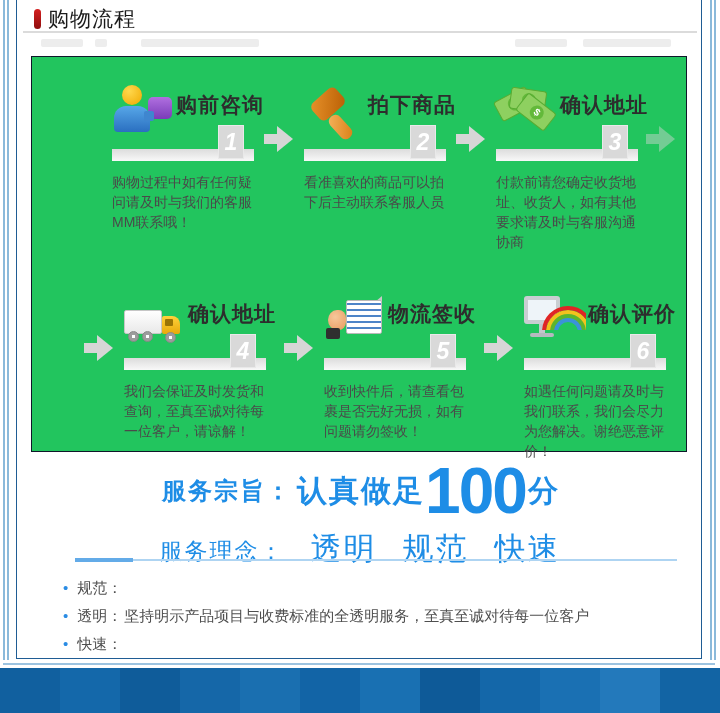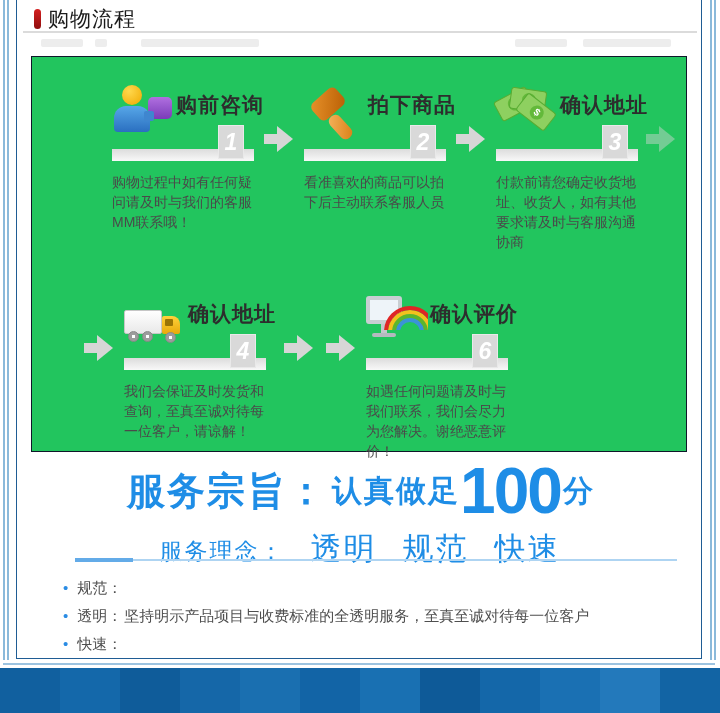--- a/index.html
+++ b/index.html
@@ -109,21 +109,21 @@
   .icon-rainbow .stand { position:absolute; left:15px; top:30px; width:6px; height:9px; background:#c2c7cb; }
   .icon-rainbow .base { position:absolute; left:6px; top:39px; width:24px; height:4px; background:#b5babf; border-radius:2px; }
   .icon-rainbow .arch { position:absolute; left:18px; top:12px; width:44px; height:24px; overflow:hidden; }
   .icon-rainbow .arch::before { content:''; position:absolute; left:0; top:0; width:44px; height:44px;
     border-radius:50%; border:4px solid #e02525;
     box-shadow: inset 0 0 0 4px #f2c21d, inset 0 0 0 8px #5cb52d, inset 0 0 0 12px #3a93d8; }
 
   
   .service { position:absolute; left:0; top:462px; width:686px; }
   .slogan { display:flex; justify-content:center; align-items:center; color:#1e8de6; }
-  .slogan .s-prefix { font-size:38px; font-weight:bold; letter-spacing:2px; }
+  .slogan .s-prefix { font-size:24px; font-weight:bold; letter-spacing:2px; }
   .slogan .s-text { font-size:30px; font-weight:bold; letter-spacing:2px; margin-left:5px; }
   .slogan .s-num { font-size:64px; font-weight:bold; letter-spacing:-2px; line-height:58px; }
   .slogan .s-suffix { font-size:30px; font-weight:bold; margin-left:2px; }
   .concept { display:flex; justify-content:center; align-items:baseline; margin-top:8px; color:#1e8de6; }
   .concept .c-label { font-size:23px; letter-spacing:2px; }
   .concept .c-word { font-size:31px; margin-left:26px; letter-spacing:2px;text-align:right; }
 
   .blue-rule { position:absolute; left:58px; top:558px; width:602px; height:4px; }
   .blue-rule .thick { position:absolute; left:0; top:0; width:58px; height:4px; background:#63abe8; }
   .blue-rule .thin { position:absolute; left:58px; right:0; top:1px; height:2px; background:#aed4f2; }
@@ -233,20 +233,34 @@
             </div>
             <div class="step-title">确认地址</div>
             <div class="shelf"></div>
             <div class="step-num">4</div>
           </div>
           <div class="step-desc">我们会保证及时发货和查询，至真至诚对待每一位客户，请谅解！</div>
         </div>
 
         <div class="flow-arrow"></div>
 
+        <div class="step">
+          <div class="step-visual">
+            <div class="step-icon icon-receipt">
+              <span class="fold"></span>
+                <span class="doc"></span>
+                <span class="hand"></span>
+                <span class="cuff"></span>
+            </div>
+            <div class="step-title">物流签收</div>
+            <div class="shelf"></div>
+            <div class="step-num">5</div>
+          </div>
+          <div class="step-desc">收到快件后，请查看包裹是否完好无损，如有问题请勿签收！</div>
+        </div>
 
         <div class="flow-arrow"></div>
 
         <div class="step">
           <div class="step-visual">
             <div class="step-icon icon-rainbow">
               <span class="screen"></span>
                 <span class="stand"></span>
                 <span class="base"></span>
                 <span class="arch"></span>

